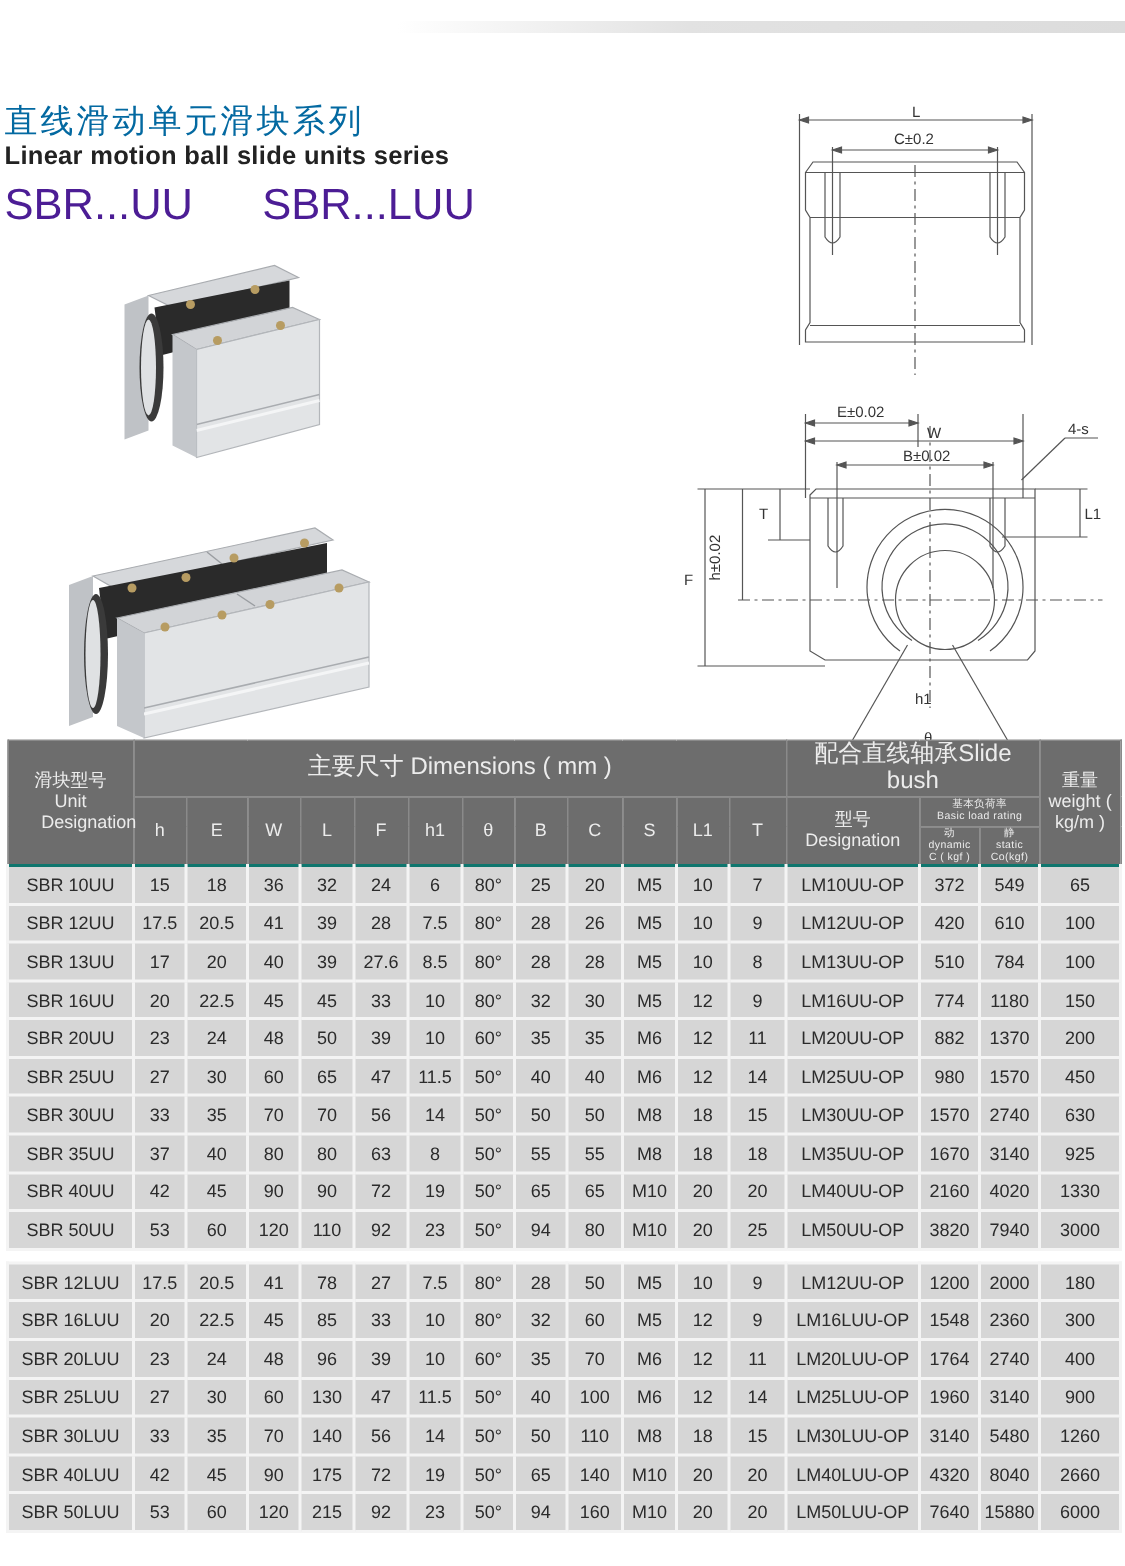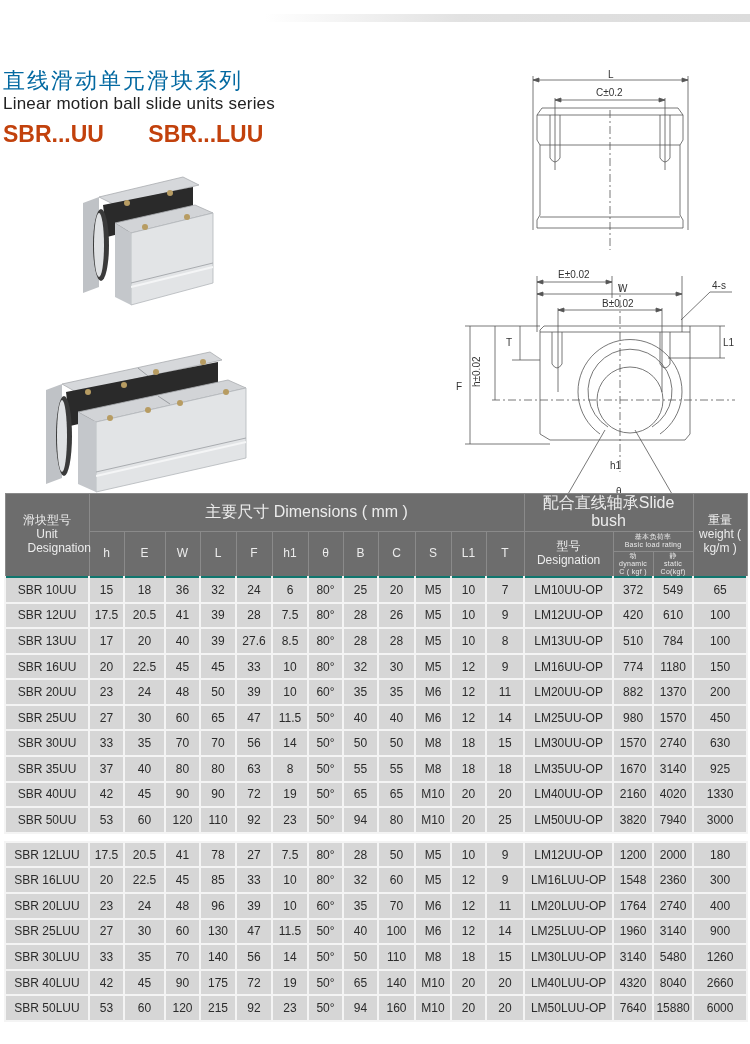--- a/index.html
+++ b/index.html
@@ -5,22 +5,22 @@
   * { box-sizing: border-box; margin: 0; padding: 0; }
   html, body { width: 750px; height: 1044px; background: #ffffff; overflow: hidden; }
   body { position: relative; font-family: "Liberation Sans", "DejaVu Sans", sans-serif; color: #222; }
 
   .top-bar {
     position: absolute; left: 265px; top: 14px; width: 485px; height: 8px;
     background: linear-gradient(to right, rgba(255,255,255,0) 0%, #e2e2e2 40%, #dcdcdc 100%);
   }
 
   .title-cn { position: absolute; left: 3px; top: 66px; font-size: 22px; letter-spacing: 2px; color: #0369a1; font-family: "DejaVu Sans", sans-serif; }
-  .title-en { position: absolute; left: 3px; top: 94px; font-size: 17px; color: #222; letter-spacing: 0.2px; }
-  .series { position: absolute; left: 3px; top: 121px; font-size: 23px; font-weight: bold; color: #c2410c; }
+  .title-en { position: absolute; left: 3px; top: 94px; font-size: 17px; color: #222; letter-spacing: 0.2px; font-weight: bold; }
+  .series { position: absolute; left: 3px; top: 121px; font-size: 29px; font-weight: normal; color: #4c1d95; }
   .series span { display: inline-block; }
   .series .s2 { margin-left: 38px; }
 
   
   .photo { position: absolute; }
 
   
   .drawing { position: absolute; }
   .drawing text { font-family: "Liberation Sans", sans-serif; font-size: 10px; fill: #333; }
 

